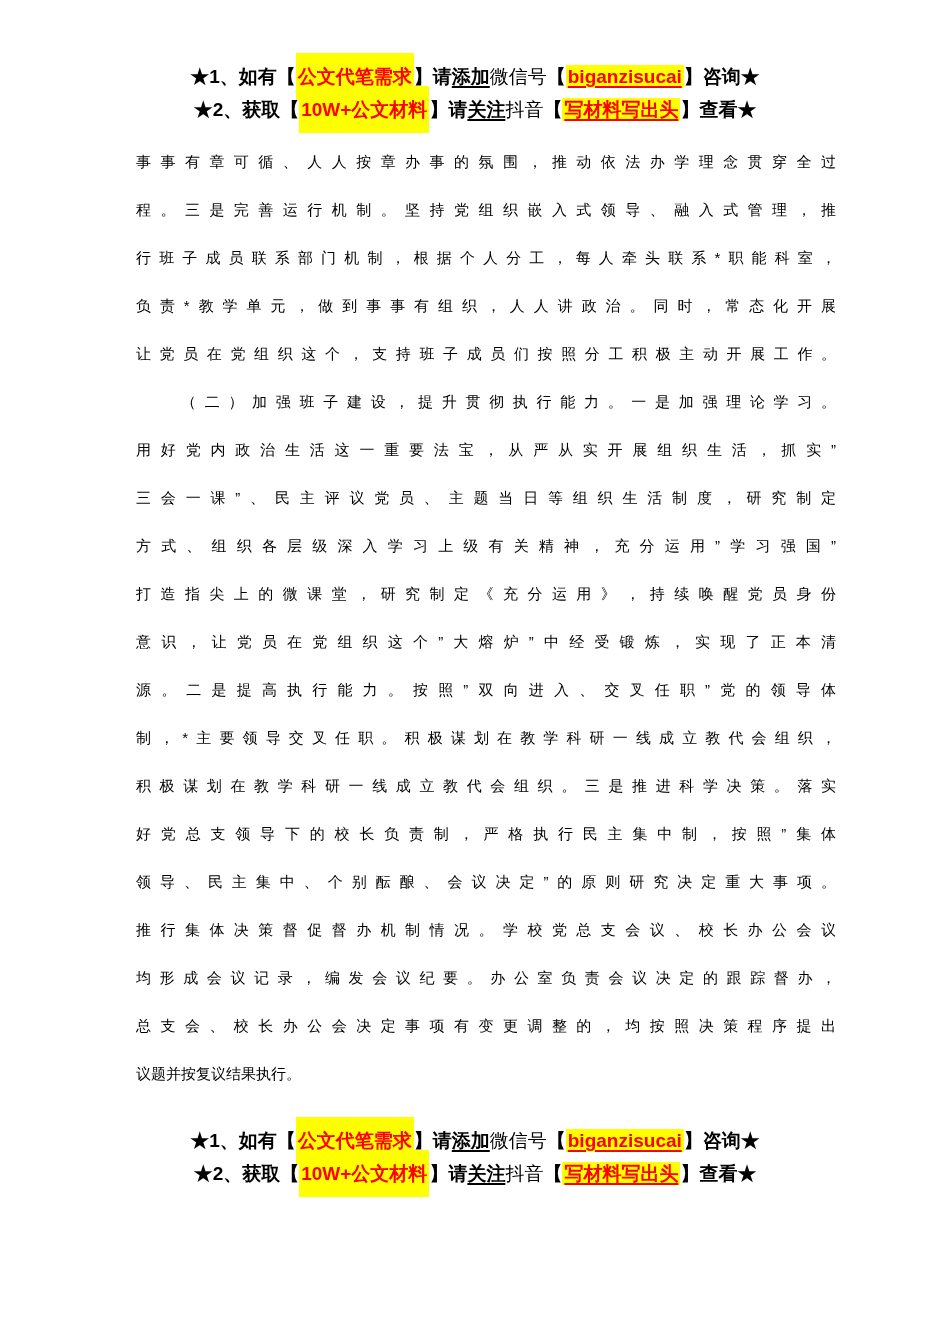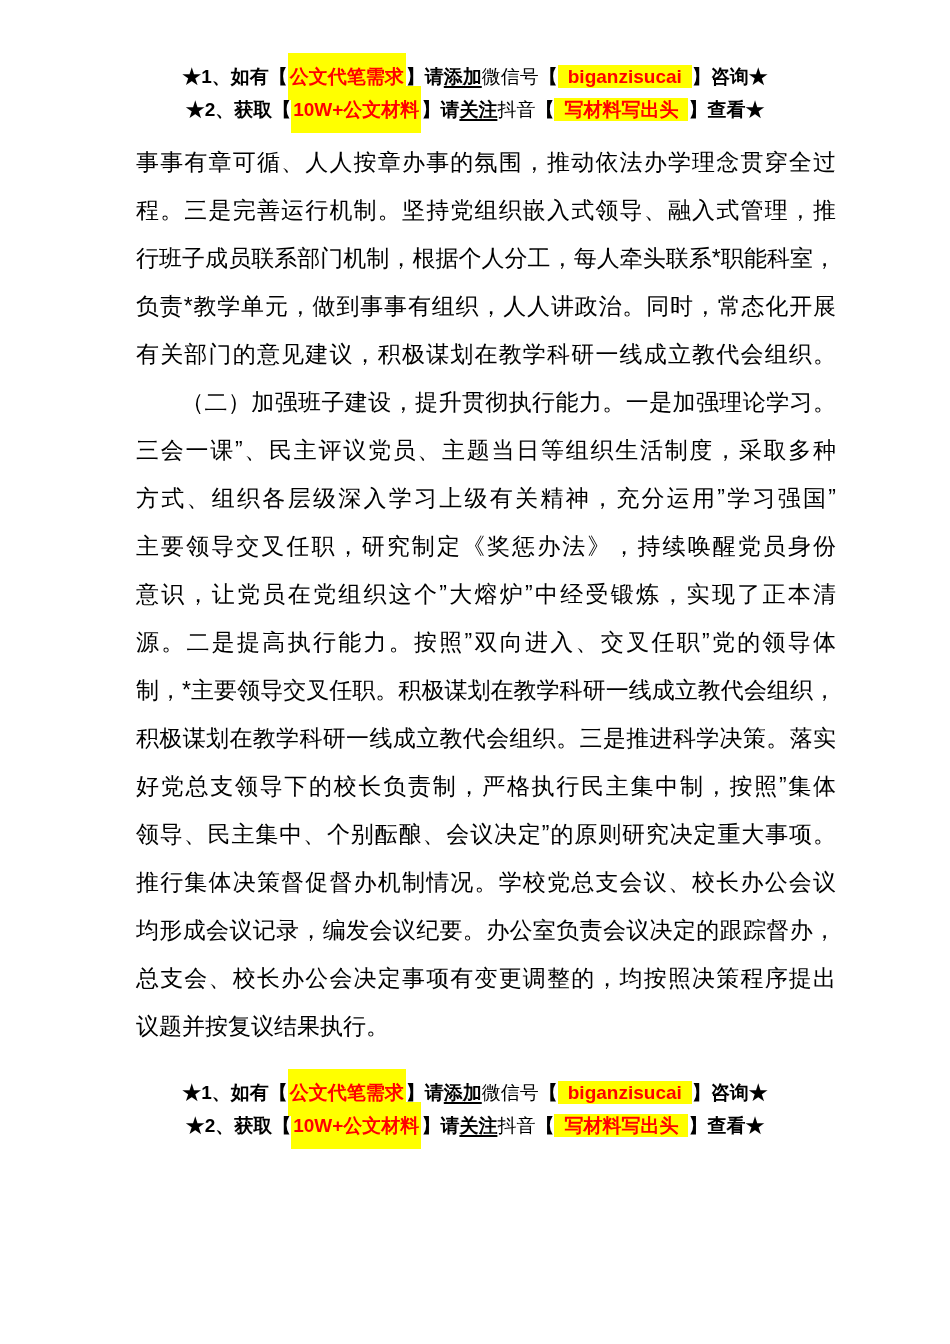--- a/index.html
+++ b/index.html
@@ -35,30 +35,31 @@
   .sg-hl-red {
     font-weight: 700;
     color: var(--red);
     background: var(--hl);
     padding: 13px 2px;
   }
   .sg-hl-red-underline {
     font-weight: 700;
     color: var(--red);
     background: var(--hl);
-    padding: 1px 10px;
+    padding: 1px 2px;
+    text-decoration: underline;
     text-decoration-thickness: 2px;
     text-underline-offset: 3px;
   }
   .content {
     width: 700px;
     margin: 12px 0 0 136px;
   }
   .body-line {
-    font-size: 23px;
+    font-size: 15px;
     line-height: 48px;
     color: var(--ink);
     text-align: justify;
     text-align-last: justify;
   }
   .body-line.indent { text-indent: 45px; }
   .content .body-line:last-child { text-align-last: left; }
   .promo-footer { margin-top: 26px; }
 </style>
 </head>
@@ -67,25 +68,26 @@
 <div class="page">
   <div class="promo promo-header">
       <div class="promo-line"><span class="sg-bold">★1、如有【</span><span class="sg-hl-red">公文代笔需求</span><span class="sg-bold">】请</span><span class="sg-bold-underline">添加</span><span class="sg-regular">微信号</span><span class="sg-bold">【</span><span class="sg-hl-red-underline">biganzisucai</span><span class="sg-bold">】咨询★</span></div>
       <div class="promo-line"><span class="sg-bold">★2、获取【</span><span class="sg-hl-red">10W+公文材料</span><span class="sg-bold">】请</span><span class="sg-bold-underline">关注</span><span class="sg-regular">抖音</span><span class="sg-bold">【</span><span class="sg-hl-red-underline">写材料写出头</span><span class="sg-bold">】查看★</span></div>
     </div>
   <div class="content">
       <div class="body-line">事事有章可循、人人按章办事的氛围，推动依法办学理念贯穿全过</div>
       <div class="body-line">程。三是完善运行机制。坚持党组织嵌入式领导、融入式管理，推</div>
       <div class="body-line">行班子成员联系部门机制，根据个人分工，每人牵头联系*职能科室，</div>
       <div class="body-line">负责*教学单元，做到事事有组织，人人讲政治。同时，常态化开展</div>
-      <div class="body-line">有关部门的意见建议，积极谋划在教学科研一线成立教代会组织。</div>
+      <div class="body-line">让党员在党组织这个，支持班子成员们按照分工积极主动开展工作。</div>
       <div class="body-line indent">（二）加强班子建设，提升贯彻执行能力。一是加强理论学习。</div>
-      <div class="body-line">三会一课”、民主评议党员、主题当日等组织生活制度，采取多种</div>
+      <div class="body-line">用好党内政治生活这一重要法宝，从严从实开展组织生活，抓实”</div>
+      <div class="body-line">三会一课”、民主评议党员、主题当日等组织生活制度，研究制定</div>
       <div class="body-line">方式、组织各层级深入学习上级有关精神，充分运用”学习强国”</div>
-      <div class="body-line">主要领导交叉任职，研究制定《奖惩办法》，持续唤醒党员身份</div>
+      <div class="body-line">打造指尖上的微课堂，研究制定《充分运用》，持续唤醒党员身份</div>
       <div class="body-line">意识，让党员在党组织这个”大熔炉”中经受锻炼，实现了正本清</div>
       <div class="body-line">源。二是提高执行能力。按照”双向进入、交叉任职”党的领导体</div>
       <div class="body-line">制，*主要领导交叉任职。积极谋划在教学科研一线成立教代会组织，</div>
       <div class="body-line">积极谋划在教学科研一线成立教代会组织。三是推进科学决策。落实</div>
       <div class="body-line">好党总支领导下的校长负责制，严格执行民主集中制，按照”集体</div>
       <div class="body-line">领导、民主集中、个别酝酿、会议决定”的原则研究决定重大事项。</div>
       <div class="body-line">推行集体决策督促督办机制情况。学校党总支会议、校长办公会议</div>
       <div class="body-line">均形成会议记录，编发会议纪要。办公室负责会议决定的跟踪督办，</div>
       <div class="body-line">总支会、校长办公会决定事项有变更调整的，均按照决策程序提出</div>
       <div class="body-line">议题并按复议结果执行。</div>

